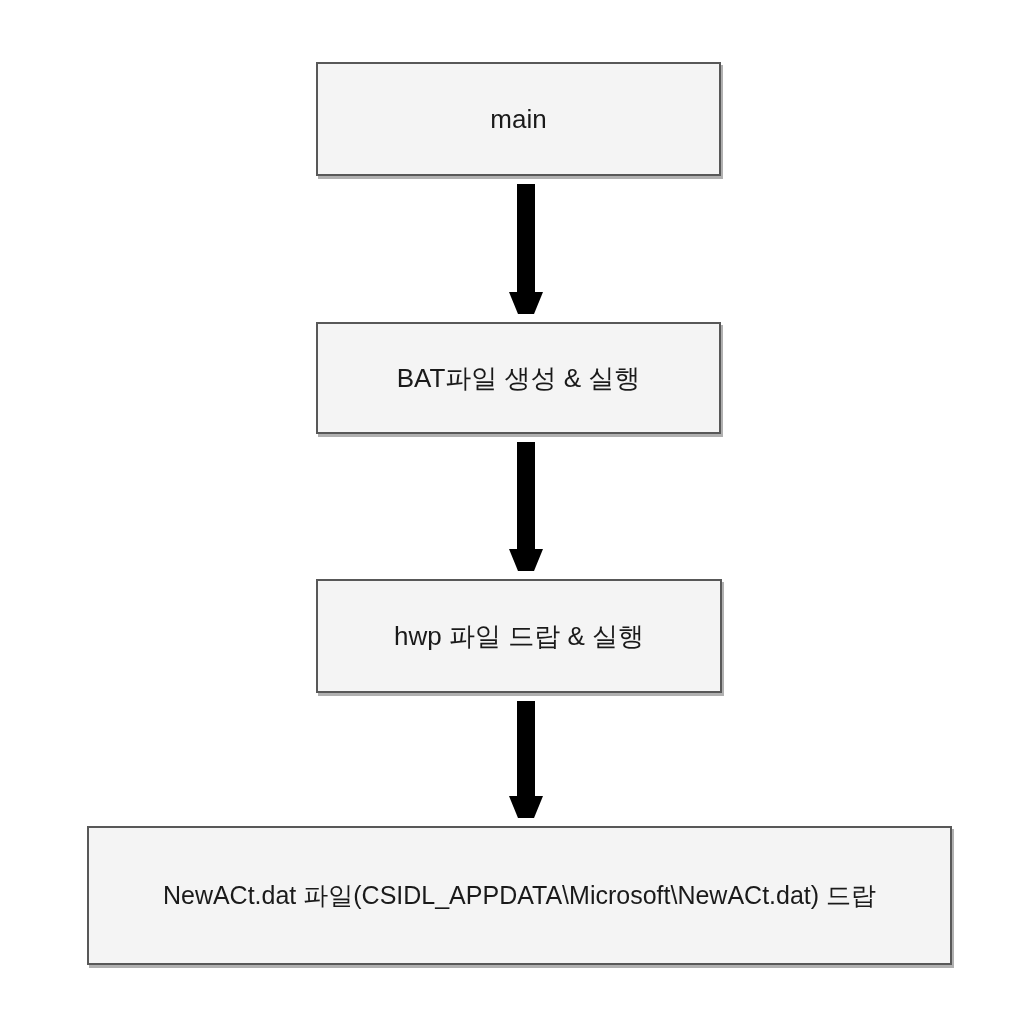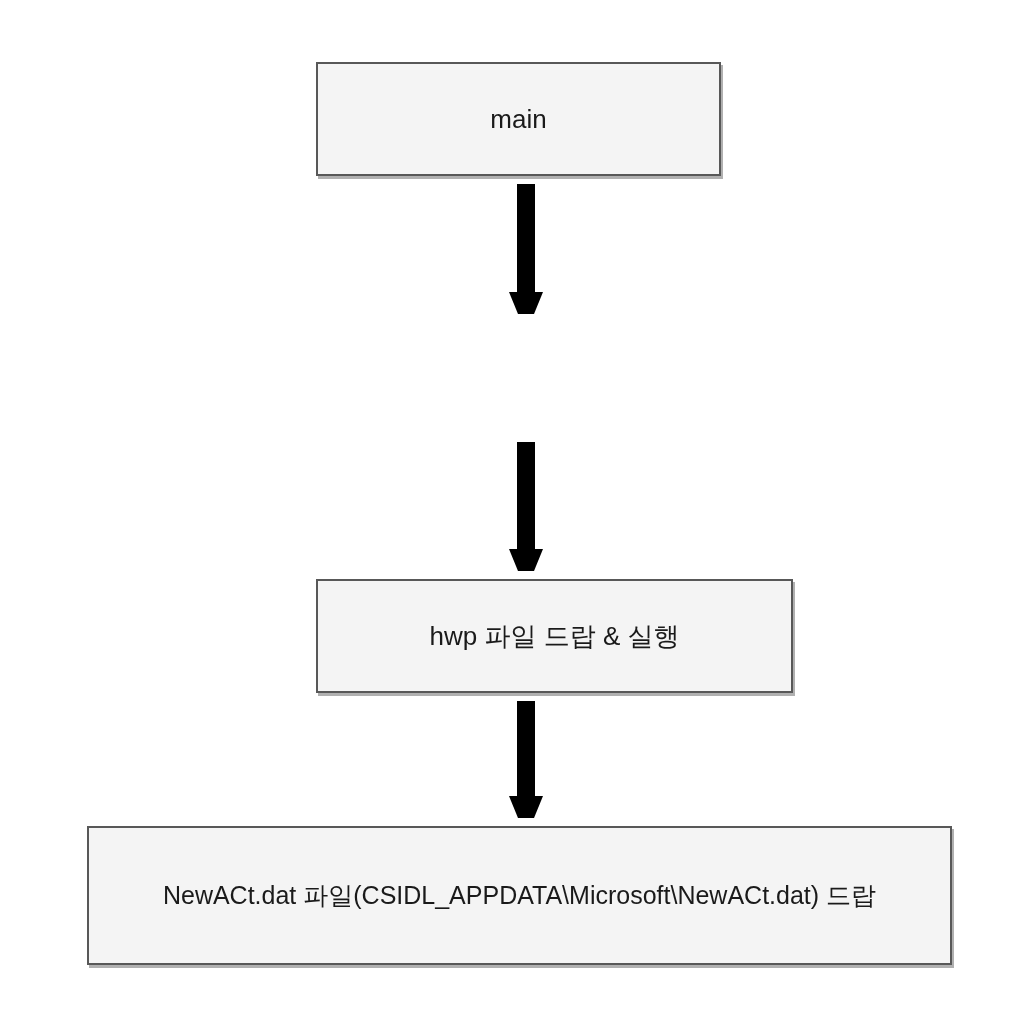--- a/index.html
+++ b/index.html
@@ -32,21 +32,21 @@
     box-shadow: 2px 3px 0 var(--node-shadow);
     display: flex;
     flex-direction: column;
     align-items: center;
     justify-content: center;
     text-align: center;
     color: var(--text);
   }
   .node-main  { left: 300px; top: 46px;  width: 405px; height: 114px; font-size: 26px; }
   .node-bat   { left: 300px; top: 306px; width: 405px; height: 112px; font-size: 26px; }
-  .node-hwp   { left: 300px; top: 563px; width: 477px; height: 114px; font-size: 26px; }
+  .node-hwp   { left: 300px; top: 563px; width: 406px; height: 114px; font-size: 26px; }
   .node-newact{ left: 71px;  top: 810px; width: 865px; height: 139px; font-size: 25px; line-height: 37px; text-align: right; }
   .arrow {
     position: absolute;
     width: 20px;
     display: flex;
     flex-direction: column;
     align-items: center;
   }
   .arrow-line {
     width: 2px;
@@ -71,20 +71,23 @@
 
   <div class="node node-main">
     <span class="node-label">main</span>
   </div>
 
   <div class="arrow arrow-1">
     <div class="arrow-line"></div>
     <div class="arrow-head"></div>
   </div>
 
+  <div class="node node-bat">
+    <span class="node-label">BAT파일 생성 &amp; 실행</span>
+  </div>
 
   <div class="arrow arrow-2">
     <div class="arrow-line"></div>
     <div class="arrow-head"></div>
   </div>
 
   <div class="node node-hwp">
     <span class="node-label">hwp 파일 드랍 &amp; 실행</span>
   </div>
 

